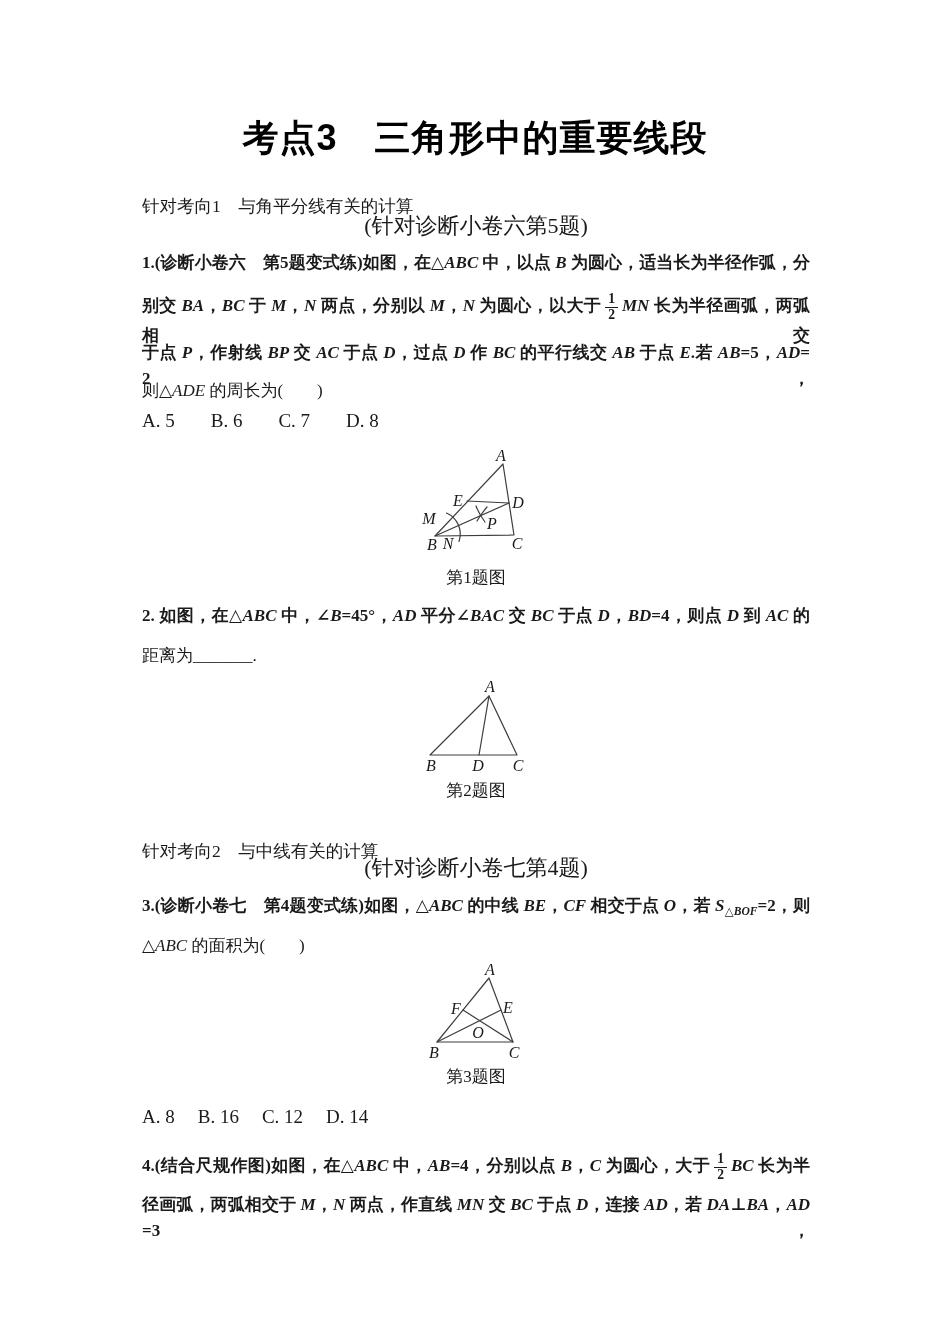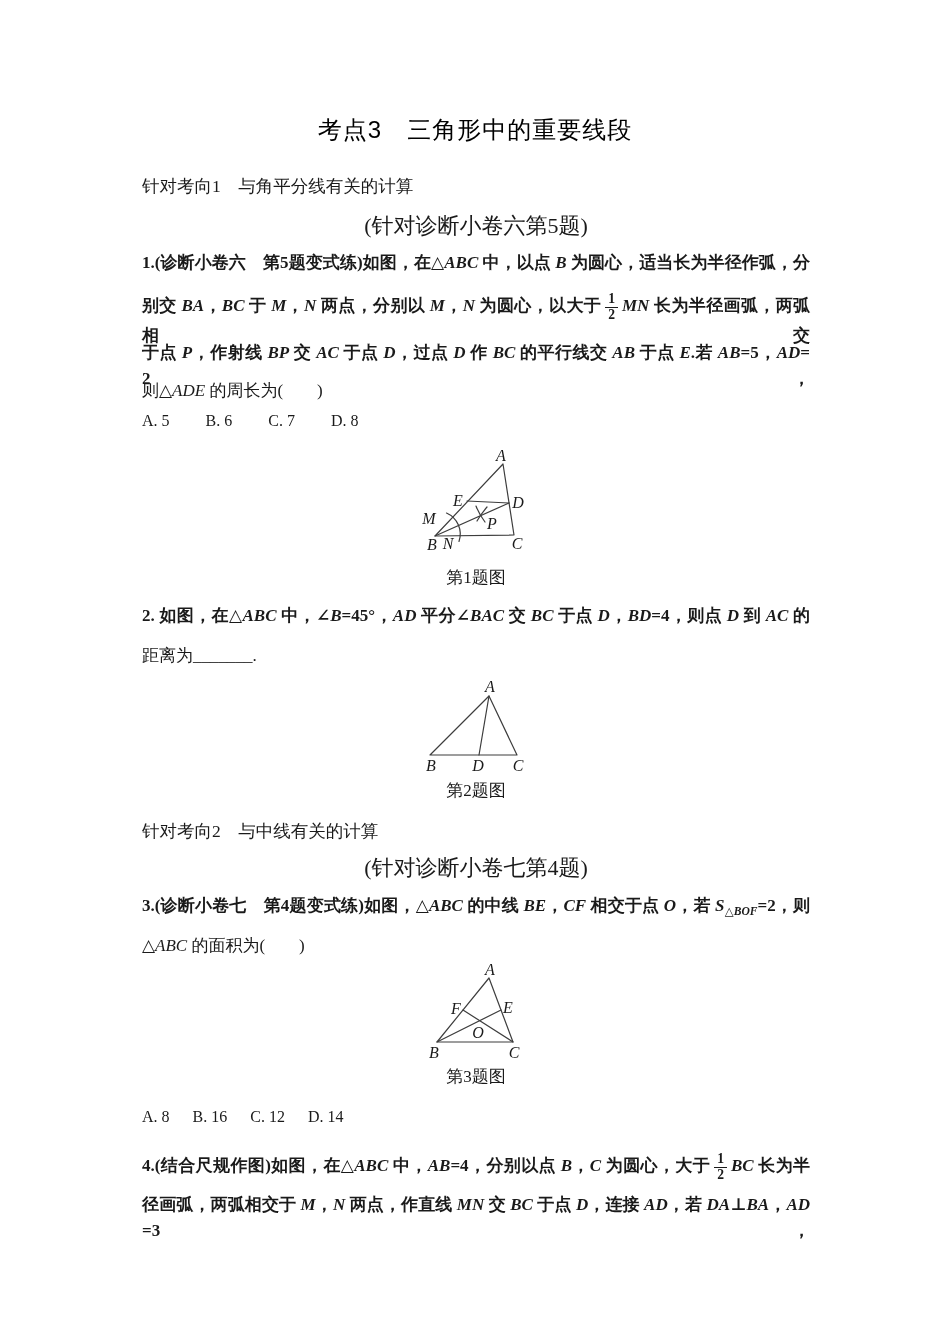--- a/index.html
+++ b/index.html
@@ -3,29 +3,29 @@
 <meta charset="utf-8">
 <style>
   html,body{margin:0;padding:0;}
   body{
     width:950px;height:1344px;position:relative;background:#ffffff;
     font-family:"Liberation Serif","DejaVu Serif",serif;color:#1a1a1a;
     overflow:hidden;
   }
   .title{
     position:absolute;top:114px;left:0;width:950px;text-align:center;
-    font-size:24px;font-weight:400;color:#000;
+    font-size:36px;font-weight:700;color:#000;
     font-family:"Liberation Sans","DejaVu Sans",sans-serif;letter-spacing:1px;
   }
-  .heading{position:absolute;left:142px;width:668px;font-size:17.5px;line-height:26px;}
+  .heading{position:absolute;left:142px;width:668px;font-size:17.5px;line-height:26px;margin-top:20px;}
   .note{position:absolute;left:142px;width:668px;text-align:center;font-size:22px;line-height:26px;}
   .pline{position:absolute;left:142px;width:668px;font-size:17px;line-height:26px;word-break:break-all;}
   .fill{text-align:justify;text-align-last:justify;font-weight:bold;}
   .caption{position:absolute;left:142px;width:668px;text-align:center;font-size:17px;line-height:22px;font-family:Liberation Serif, serif;}
-  .opts{position:absolute;left:142px;font-size:16px;line-height:22px;}
+  .opts{position:absolute;left:142px;font-size:19px;line-height:22px;}
   .opts span{display:inline-block;}
   .opts.g36 span{margin-right:36px;}
   .opts.g23 span{margin-right:23px;}
   .var{font-style:italic;}
   .subs{font-style:italic;font-size:0.68em;vertical-align:-0.32em;letter-spacing:0;}
   .frac{
     display:inline-flex;flex-direction:column;align-items:center;
     vertical-align:middle;line-height:1.1;font-size:0.8em;margin:0 4px;font-style:normal;
   }
   .frac .fnum{border-bottom:1px solid currentColor;padding:0 3px;}

